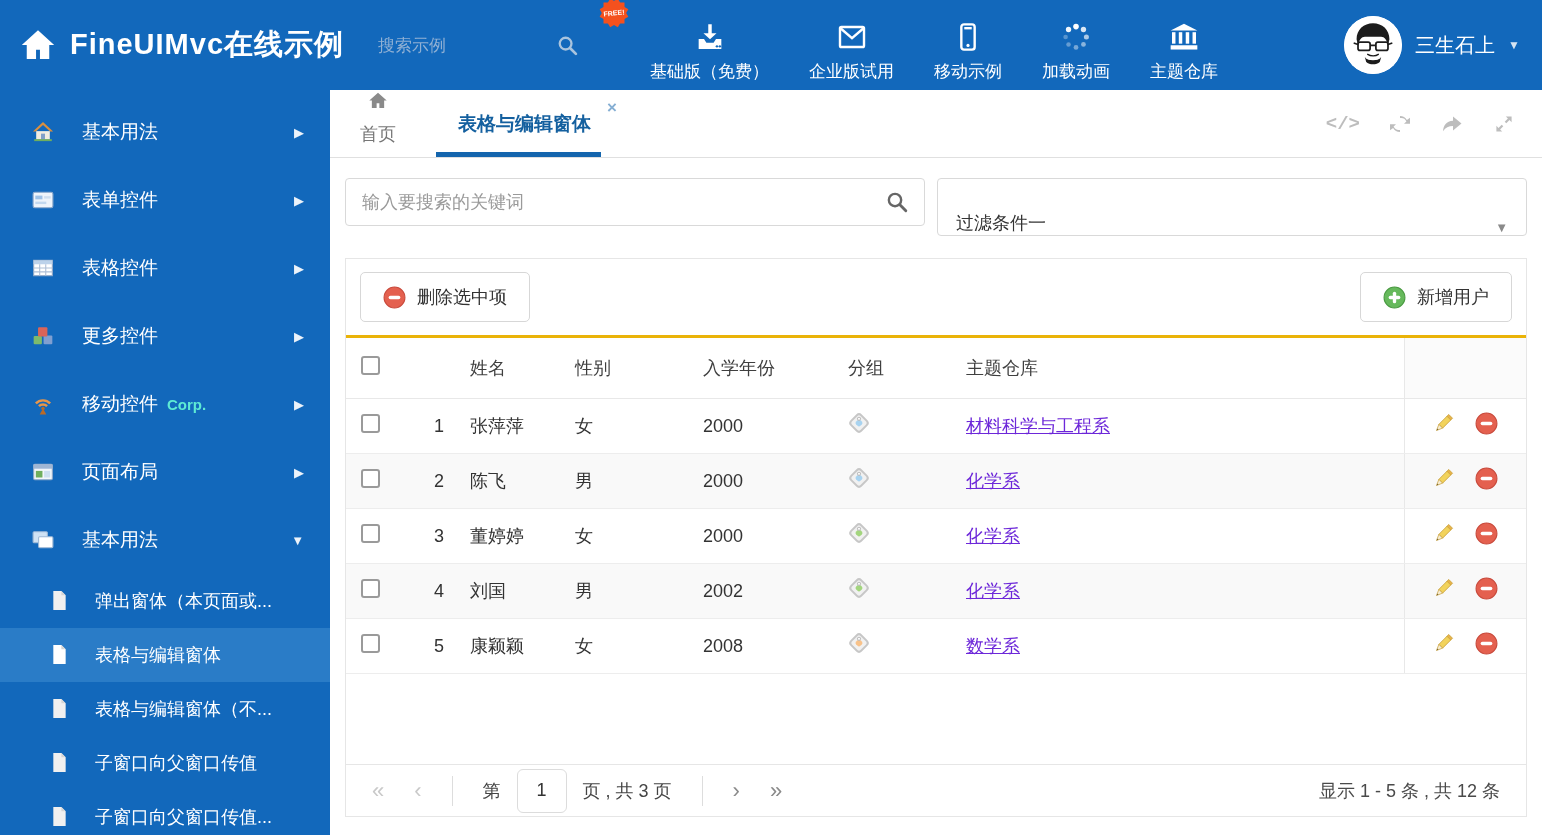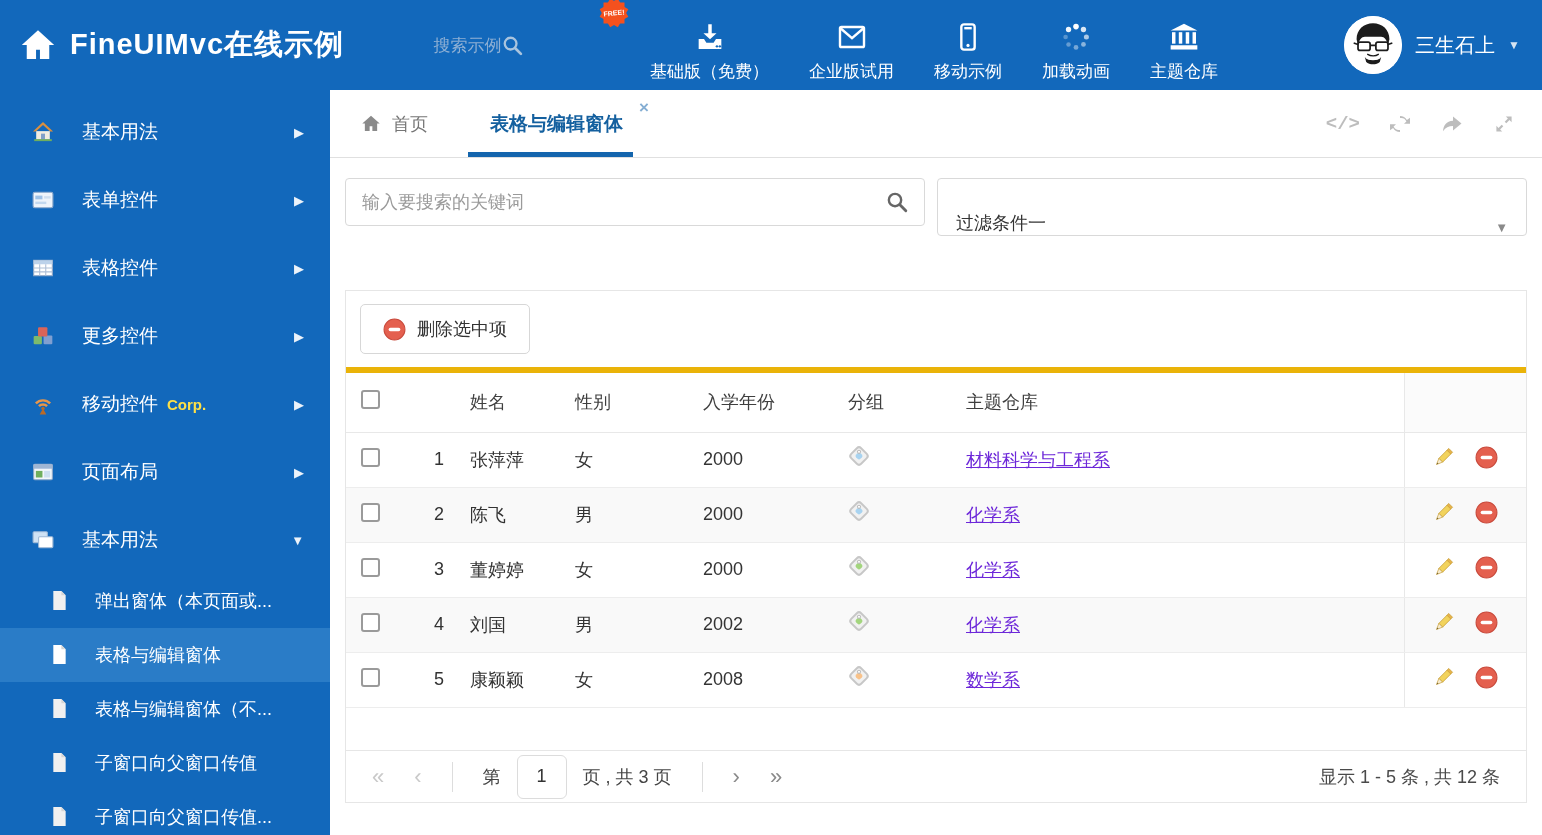--- a/index.html
+++ b/index.html
@@ -5,75 +5,75 @@
   * { margin:0; padding:0; box-sizing:border-box; }
   html,body { width:1542px; height:835px; overflow:hidden; }
   body { font-family:"Liberation Sans","DejaVu Sans",sans-serif; background:#fff; }
   .app { width:1542px; height:835px; display:flex; flex-direction:column; }
 
   
   .topbar { height:90px; background:#1268bb; display:flex; align-items:center; padding:0 22px 0 20px; color:#fff; flex:0 0 auto; }
   .brand { display:flex; align-items:center; gap:14px; cursor:pointer; }
   .brand svg { width:36px; height:36px; }
   .brand h1 { font-size:29px; font-weight:bold; letter-spacing:1px; white-space:nowrap;text-align:right; }
-  .topsearch { margin-left:34px; width:200px; display:flex; align-items:center; justify-content:center; color:#8fb0d4; font-size:17px; cursor:text; }
+  .topsearch { margin-left:34px; width:200px; display:flex; align-items:center; justify-content:space-between; color:#8fb0d4; font-size:17px; cursor:text; }
   .topsearch svg { width:21px; height:21px; color:#a9c4de; }
   .topnav { display:flex; align-items:flex-start; gap:40px; margin-left:72px; }
   .topnav-item { display:flex; flex-direction:column; align-items:center; gap:7px; font-size:17px; cursor:pointer; position:relative; padding-top:12px; }
   .topnav-item .nicon { height:34px; display:flex; align-items:flex-end; }
   .topnav-item svg { width:32px; height:32px; }
   .free-badge { position:absolute; left:-52px; top:-10px; width:64px; height:64px; pointer-events:none; }
   .free-badge text { font-weight:bold; }
   .userbox { margin-left:auto; display:flex; align-items:center; gap:13px; cursor:pointer; }
   .userbox .avatar { width:58px; height:58px; border-radius:50%; overflow:hidden; background:#fff; flex:0 0 auto; }
   .userbox .uname { font-size:20px; }
   .userbox .ucaret { font-size:12px; color:#d7e5f2; }
 
   
   .bodyrow { flex:1; display:flex; min-height:0; }
 
   
   .sidebar { width:330px; background:#1268bb; color:#fff; flex:0 0 auto; padding-top:8px; overflow:hidden; }
   .side-item { height:68px; display:flex; align-items:center; padding:0 26px 0 32px; font-size:19px; cursor:pointer; }
   .side-item .sicon { width:22px; height:22px; margin-right:28px; flex:0 0 auto; }
   .side-item .arrow { margin-left:auto; font-size:13px; color:#ecf3fa; }
-  .side-item .suffix { color:#fde047; font-size:15px; margin-left:9px; font-weight:bold; }
+  .side-item .suffix { color:#5eead4; font-size:15px; margin-left:9px; font-weight:bold; }
   .side-sub { height:54px; display:flex; align-items:center; padding-left:50px; font-size:18px; cursor:pointer; }
   .side-sub .ficon { width:19px; height:22px; margin-right:26px; flex:0 0 auto; }
   .side-sub.selected { background:#2a7cc7; }
   .side-sub .slabel { white-space:nowrap; overflow:hidden; }
 
   
   .main { flex:1; display:flex; flex-direction:column; background:#fff; min-width:0; }
   .tabbar { height:68px; border-bottom:1px solid #e0e0e0; display:flex; align-items:stretch; flex:0 0 auto; }
   .tab { display:flex; align-items:center; gap:10px; font-size:18px; color:#767676; cursor:pointer; position:relative; }
-  .tab-home { margin-left:30px; }
+  .tab-home { margin-left:30px;flex-direction:column; }
   .tab-home svg { width:22px; height:22px; }
   .tab-active { margin-left:62px; color:#14609f; font-weight:bold; font-size:19px; }
   .tab-active::after { content:""; position:absolute; left:-22px; right:-10px; bottom:0; height:5px; background:#1465ad; }
   .tab-close { position:absolute; top:9px; right:-26px; color:#85aed3; font-weight:bold; font-size:17px; line-height:1; cursor:pointer; }
   .tab-tools { margin-left:auto; display:flex; align-items:center; gap:28px; margin-right:26px; color:#bdbdbd; }
   .tab-tools .ticon { cursor:pointer; display:flex; align-items:center; }
   .tab-tools svg { width:24px; height:24px; }
   .code-glyph { font-family:"Liberation Mono","DejaVu Sans Mono",monospace; font-size:19px; font-weight:bold; color:#bdbdbd; }
 
-  .content { flex:1; display:flex; flex-direction:column; padding:20px 15px 32px 15px; min-height:0;gap:32px; }
+  .content { flex:1; display:flex; flex-direction:column; padding:20px 15px 18px 15px; min-height:0; }
   .filter-row { display:flex; gap:12px; flex:0 0 auto; margin-bottom:22px; }
   .search-box { flex:0 0 580px; height:48px; border:1px solid #d9d9d9; border-radius:4px; display:flex; align-items:center; justify-content:space-between; padding:0 16px; font-size:18px; color:#9a9a9a; cursor:text; }
   .search-box svg { width:22px; height:22px; color:#666; }
   .select-box { flex:1; height:58px; border:1px solid #d9d9d9; border-radius:4px; display:flex; align-items:flex-end; justify-content:space-between; padding:0 18px; font-size:18px; color:#333; cursor:pointer; }
   .select-box .caret { color:#8a8a8a; font-size:13px; }
 
   .grid-panel { flex:1; border:1px solid #e6e6e6; display:flex; flex-direction:column; min-height:0; }
   .grid-toolbar { padding:13px 14px; display:flex; justify-content:space-between; flex:0 0 auto; }
   .btn { height:50px; background:#fff; border:1px solid #d7d7d7; border-radius:5px; display:inline-flex; align-items:center; gap:11px; padding:0 22px; font-size:18px; color:#333; cursor:pointer; font-family:inherit; }
   .btn svg { width:23px; height:23px; }
 
   table.grid { width:100%; border-collapse:collapse; font-size:18px; color:#333; flex:0 0 auto; }
-  .grid thead th { height:62px; font-weight:normal; text-align:left; color:#3f3f3f; border-top:6px solid #eab308; border-bottom:1px solid #e8e8e8; }
+  .grid thead th { height:62px; font-weight:normal; text-align:left; color:#3f3f3f; border-top:3px solid #eab308; border-bottom:1px solid #e8e8e8; }
   .grid tbody td { height:55px; border-bottom:1px solid #ededed; }
   .grid tbody tr:nth-child(even) { background:#f9f9f9; }
   .grid .c-check { padding-left:15px; width:48px; }
   .grid .c-num  { width:56px; text-align:right; padding-right:6px; color:#333; }
   .grid .c-name { width:125px; padding-left:20px; }
   .grid .c-sex  { width:128px; }
   .grid .c-year { width:145px; }
   .grid .c-tag  { width:118px; }
   .grid .c-major{ }
   .grid .c-act  { width:122px; border-left:1px solid #e8e8e8; text-align:center; }
@@ -364,20 +364,28 @@
         </div>
 
         <div class="grid-panel">
           <div class="grid-toolbar">
             <button class="btn">
               <svg viewBox="0 0 22 22">
                   <circle cx="11" cy="11" r="10" fill="#e4604f" stroke="#c94a3c"></circle>
                   <rect x="5.4" y="9.3" width="11.2" height="3.4" rx="1.7" fill="#fff"></rect>
                 </svg>
               <span>删除选中项</span>
+            </button>
+            <button class="btn">
+              <svg viewBox="0 0 22 22">
+                  <circle cx="11" cy="11" r="10" fill="#66b95c" stroke="#4a9a42"></circle>
+                  <rect x="5.4" y="9.4" width="11.2" height="3.2" rx="1.6" fill="#fff"></rect>
+                  <rect x="9.4" y="5.4" width="3.2" height="11.2" rx="1.6" fill="#fff"></rect>
+                </svg>
+              <span>新增用户</span>
             </button>
           </div>
 
           <table class="grid">
             <thead>
               <tr>
                 <th class="c-check"><span class="cb" style="display:inline-block"></span></th>
                 <th class="c-num"></th>
                 <th class="c-name">姓名</th>
                 <th class="c-sex">性别</th>

